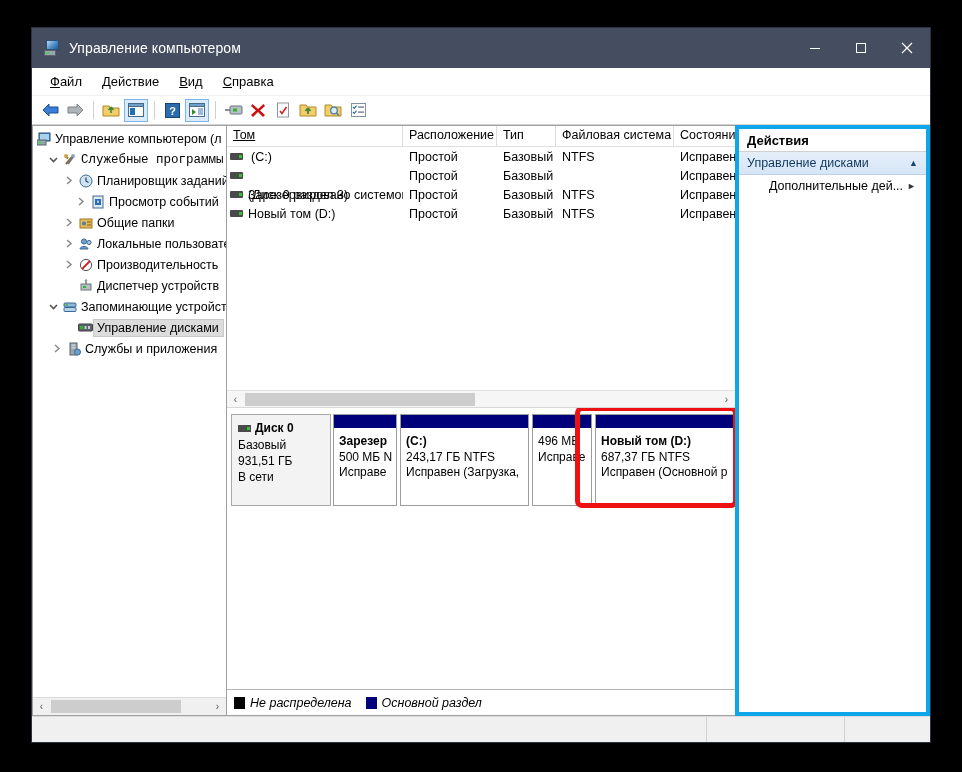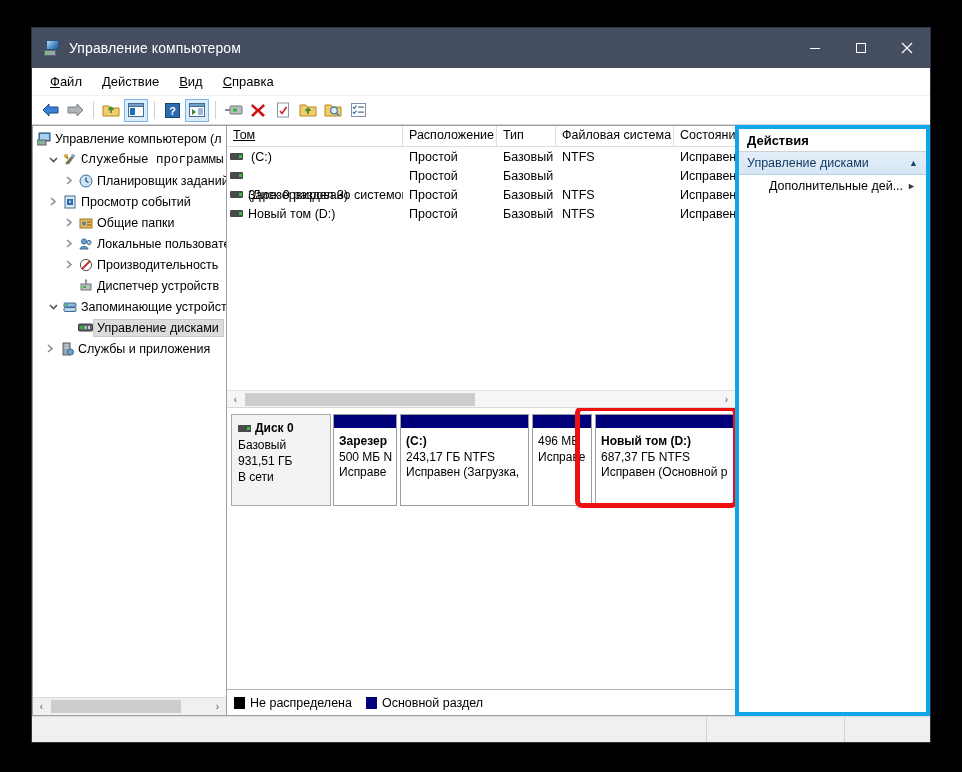--- a/index.html
+++ b/index.html
@@ -273,20 +273,21 @@
     pointer-events: none;
   }
   
   #legend {
     height: 26px; flex: 0 0 26px;
     background: #ffffff;
     border-top: 1px solid #b4b4b4;
     display: flex; align-items: center;
     padding-left: 7px;
     font-size: 12.5px;
+    font-style: italic;
   }
   .lg { display: flex; align-items: center; margin-right: 14px; }
   .lg .sw { width: 11px; height: 12px; margin-right: 5px; }
   
   #actions-pane {
     width: 195px; flex: 0 0 195px;
     background: #ffffff;
     border: 4px solid #0ea5e9;
     display: flex; flex-direction: column;
   }
@@ -486,21 +487,21 @@
             </div>
             <div class="ticon">
               <svg width="14" height="14" viewBox="0 0 14 14">
                   <circle cx="7" cy="7" r="6" fill="#cfe2f2" stroke="#3a6b96"></circle>
                   <path d="M7 3.5 L7 7 L9.5 8.5" stroke="#24455f" stroke-width="1.2" fill="none"></path>
                 </svg>
             </div>
             <div class="tlabel">Планировщик заданий</div>
           </div>
 
-          <div class="tnode" style="padding-left:12px;">
+          <div class="tnode" style="padding-left:40px;">
             <div class="twist">
               <svg width="8" height="9" viewBox="0 0 8 9">
                   <path d="M2 1 L6 4.5 L2 8" stroke="#8a8a8a" stroke-width="1.5" fill="none"></path>
                 </svg>
             </div>
             <div class="ticon">
               <svg width="14" height="14" viewBox="0 0 14 14">
                   <rect x="2" y="1" width="10" height="12" fill="#dde9f4" stroke="#45688c"></rect>
                   <rect x="4" y="4" width="6" height="6" fill="#2b6cb0"></rect>
                   <path d="M7 5.5 L7 8" stroke="#fff" stroke-width="1.2"></path>
@@ -591,21 +592,21 @@
               <svg width="15" height="11" viewBox="0 0 15 11">
                   <rect x="0.5" y="2" width="14" height="7" rx="1" fill="#5c6268" stroke="#3b4045"></rect>
                   <rect x="2" y="4" width="3" height="3" fill="#2fb62f"></rect>
                   <rect x="6.5" y="4" width="2" height="3" fill="#c9ced3"></rect>
                   <rect x="10" y="4" width="2" height="3" fill="#c9ced3"></rect>
                 </svg>
             </div>
             <div class="tlabel">Управление дисками</div>
           </div>
 
-          <div class="tnode" style="padding-left:9px;">
+          <div class="tnode" style="padding-left:16px;">
             <div class="twist">
               <svg width="8" height="9" viewBox="0 0 8 9">
                   <path d="M2 1 L6 4.5 L2 8" stroke="#8a8a8a" stroke-width="1.5" fill="none"></path>
                 </svg>
             </div>
             <div class="ticon">
               <svg width="14" height="14" viewBox="0 0 14 14">
                   <rect x="3" y="1" width="7" height="12" fill="#9aa4ae" stroke="#5a646e"></rect>
                   <rect x="4.5" y="2.5" width="4" height="1.4" fill="#cfd6dd"></rect>
                   <rect x="4.5" y="5" width="4" height="1.4" fill="#cfd6dd"></rect>

